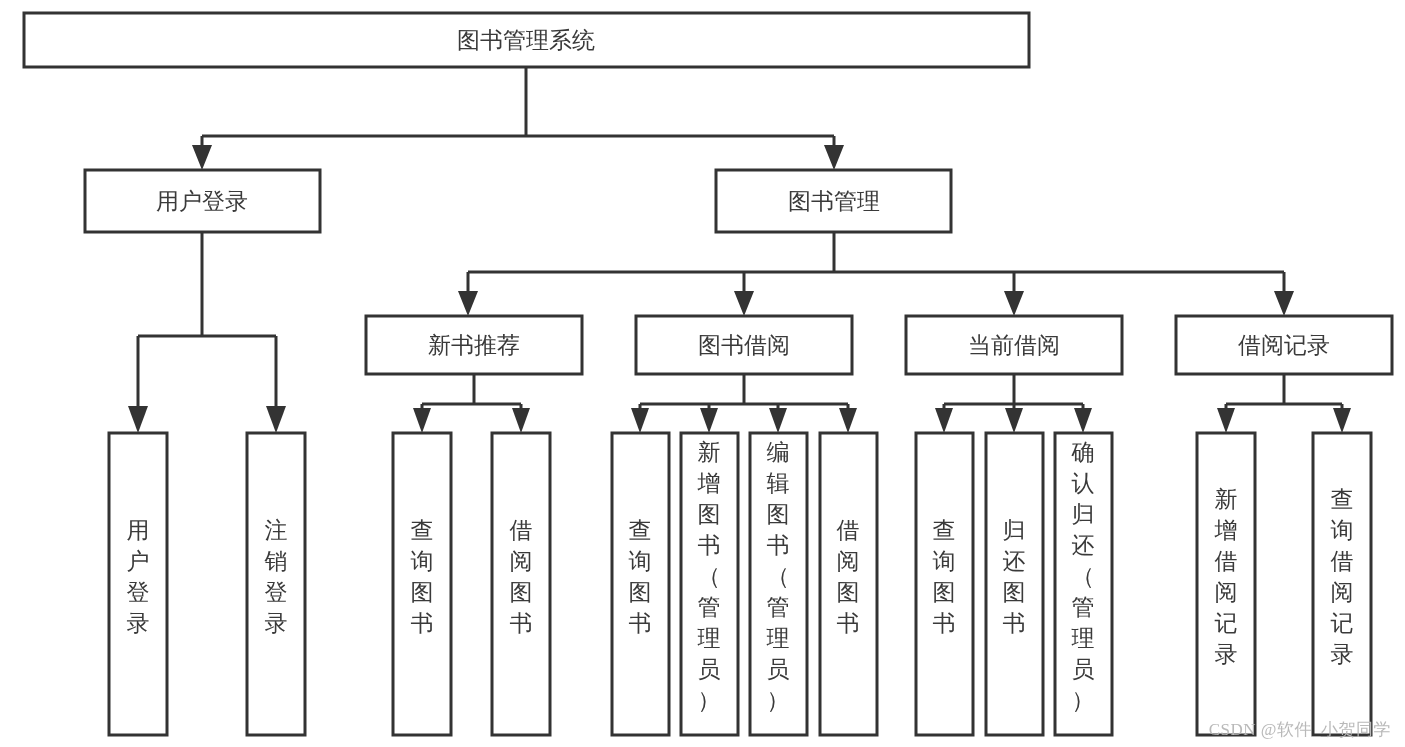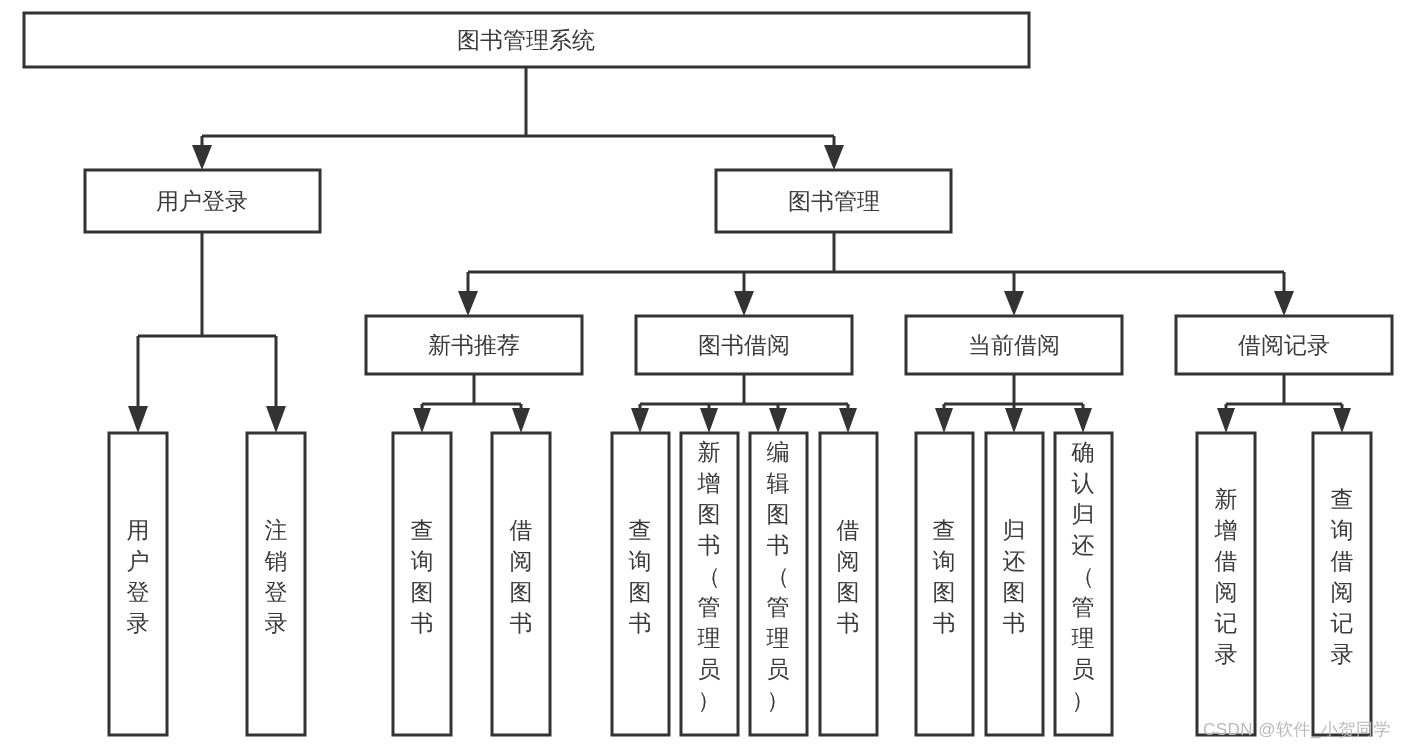--- a/index.html
+++ b/index.html
@@ -52,21 +52,21 @@
   .node-label-vert {
     fill: #3a3a3a;
     font-family: "DejaVu Sans", "Liberation Sans", sans-serif;
     font-size: 23px;
     text-anchor: middle;
   }
   .watermark {
     position: absolute;
     right: 12px;
     bottom: 6px;
-    font-family: Liberation Sans, sans-serif;
+    font-family: Liberation Serif, serif;
     font-size: 17px;
     color: #b9b9b9;
     letter-spacing: 0.5px;
     white-space: nowrap;
     pointer-events: none;
   }
 </style>
 </head>
 <body>
 

